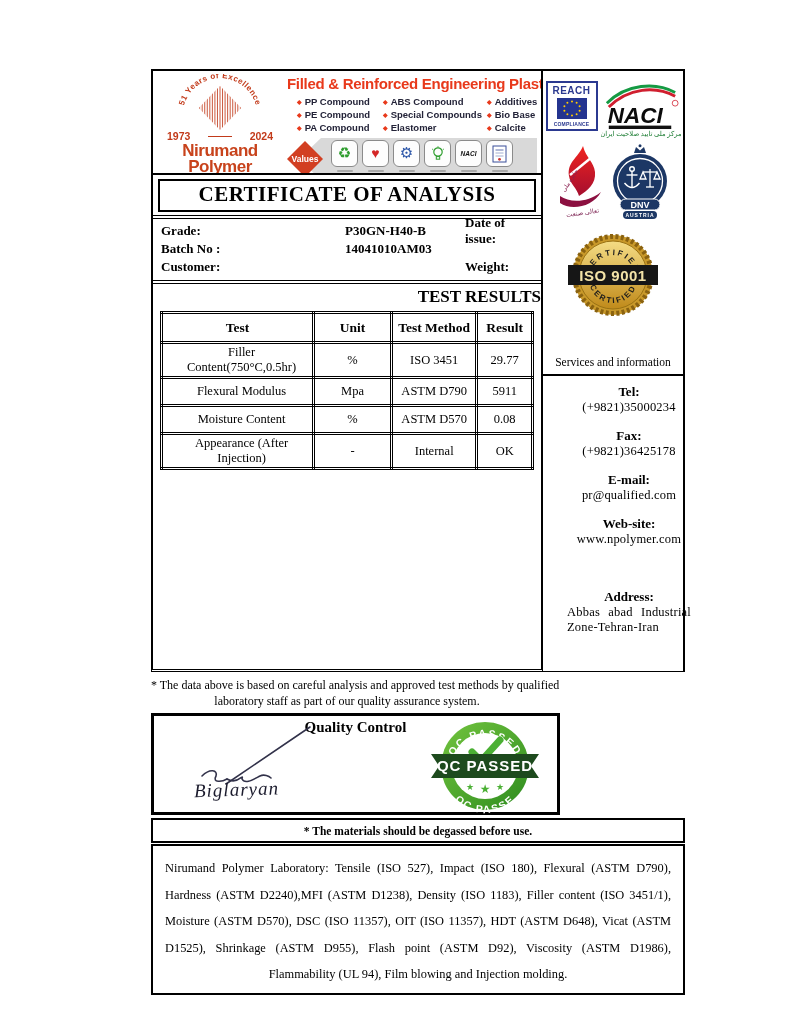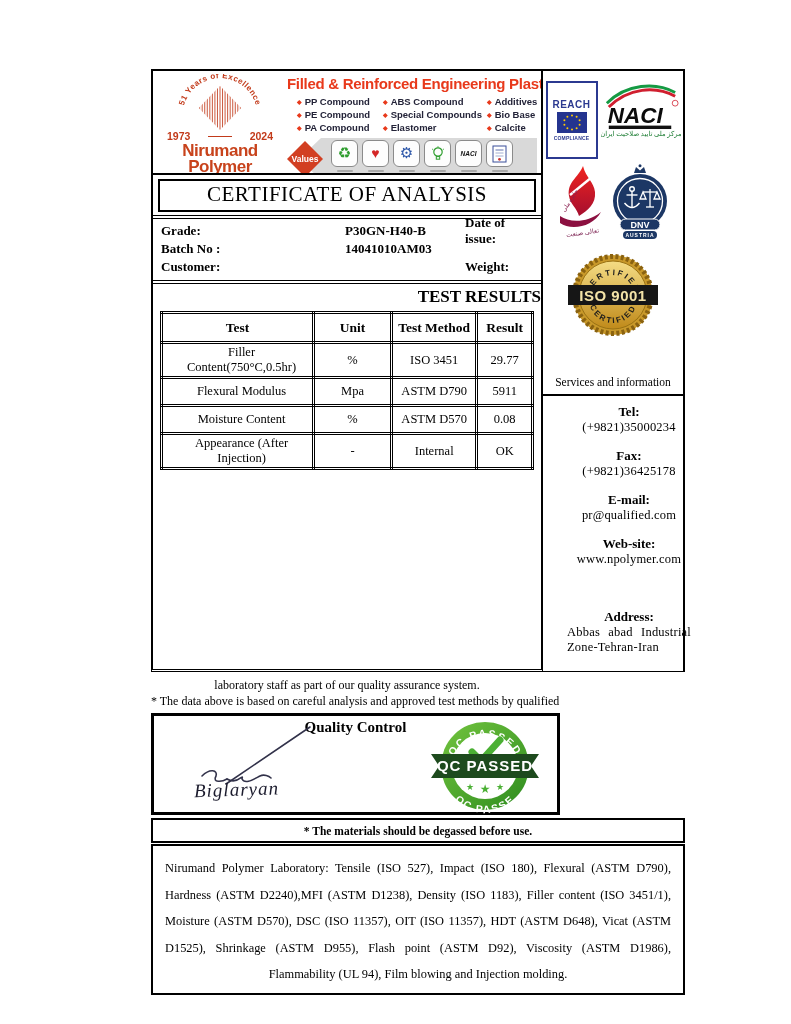--- a/index.html
+++ b/index.html
@@ -42,41 +42,41 @@
   .tile{width:27px;height:27px;background:#fdfdfd;border:1px solid #8b8b8b;border-radius:6px;
         display:flex;align-items:center;justify-content:center;box-sizing:border-box;}
   .tile-caption{height:2px;width:16px;background:#a9a9a9;margin:3px auto 0;border-radius:1px;}
   .ic-recycle{color:#2f9e2f;font-size:15px;line-height:1;}
   .ic-heart{color:#d42626;font-size:14px;line-height:1;}
   .ic-gear{color:#2b55a8;font-size:15px;line-height:1;}
   .ic-naci-mini{font:italic 900 6.5px "Liberation Sans",sans-serif;color:#111;}
 
   
   .title-wrap{padding:4px 5px 3px;}
-  .title-box{border:2px solid #000;text-align:center;font-weight:normal;font-size:21px;
+  .title-box{border:2px solid #000;text-align:center;font-weight:bold;font-size:21px;
              letter-spacing:0.5px;padding:1px 0 3px;}
   .dbl-rule{border-top:1px solid #000;border-bottom:1px solid #000;height:2px;}
   .info-grid{padding:3px 6px 4px 8px;font-weight:bold;font-size:13px;}
   .info-row{display:flex;height:18px;align-items:center;}
   .il{width:184px;flex:none;}
   .iv{width:120px;flex:none;}
   .section-title{text-align:right;font-weight:bold;font-size:17px;padding:3px 0 4px;}
 
   
   table.results{width:calc(100% - 14px);margin:0 7px;border-collapse:collapse;}
   table.results th,table.results td{border:3px double #000;}
   table.results th{font-weight:bold;font-size:13.5px;height:25px;text-align:center;}
   table.results td{font-size:12.5px;height:23px;text-align:center;}
   td.t-name{text-align:left;padding-left:9px;}
   .c-test{width:41%;} .c-unit{width:21%;} .c-method{width:23%;} .c-result{width:15%;}
   .spacer{flex:1;}
 
   
   .logo-row{display:flex;justify-content:center;align-items:flex-start;gap:3px;}
-  .reach{width:46px;border:2px solid #2b3990;padding:16px 1px;text-align:center;background:#fff;flex:none;}
+  .reach{width:46px;border:2px solid #2b3990;padding:2px 1px;text-align:center;background:#fff;flex:none;}
   .reach-word{font:900 10px "Liberation Sans",sans-serif;color:#2b3990;letter-spacing:0.5px;}
   .reach-comp{font:bold 5px "Liberation Sans",sans-serif;color:#2b3990;letter-spacing:0.2px;margin-top:2px;}
   .services-head{margin-top:34px;width:100%;box-sizing:border-box;text-align:center;
                  font-weight:normal;font-size:11.5px;padding:4px 0 6px;border-bottom:2.5px solid #000;}
   .contact{text-align:center;margin-top:8px;width:100%;padding-left:32px;}
   .cgroup{margin-bottom:13px;}
   .clabel{font-weight:bold;font-size:13px;}
   .cvalue{font-size:12.5px;letter-spacing:0.2px;}
   .addr-group{margin-top:42px;}
   .addr-val{text-align:justify;padding:0 8px;font-size:12.5px;line-height:15px;}
@@ -432,22 +432,22 @@
         </div>
         <div class="cgroup addr-group">
           <div class="clabel">Address:</div>
           <div class="cvalue addr-val">Abbas abad Industrial Zone-Tehran-Iran</div>
         </div>
       </div>
     </div>
   </div>
 
   <div class="data-note">
+    <div>* The data  above is based on careful analysis and approved test methods by qualified</div>
     <div>laboratory staff as part of our quality assurance system.</div>
-    <div>* The data  above is based on careful analysis and approved test methods by qualified</div>
   </div>
 
   <div class="qc-box">
     <div class="qc-title">Quality Control</div>
     <div class="sig-block">
       <svg width="140" height="66" viewBox="0 0 140 66">
         <g stroke="#32324a" stroke-width="1.6" fill="none" stroke-linecap="round">
           <path d="M124 3 L40 60"></path>
           <path d="M16 52 C 24 44, 32 46, 30 52 C 26 59, 36 58, 41 55"></path>
           <path d="M41 55 C 52 62, 58 48, 56 55 C 59 61, 68 55, 74 52 C 78 50, 83 52, 85 54"></path>

